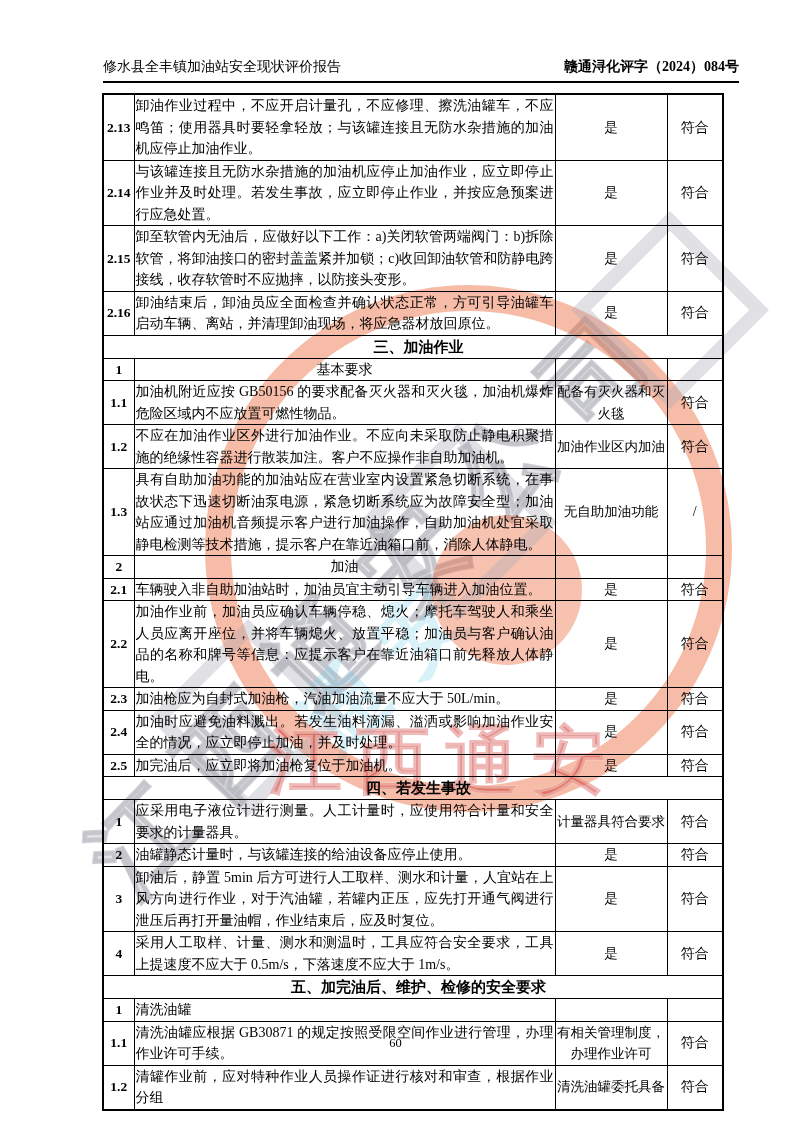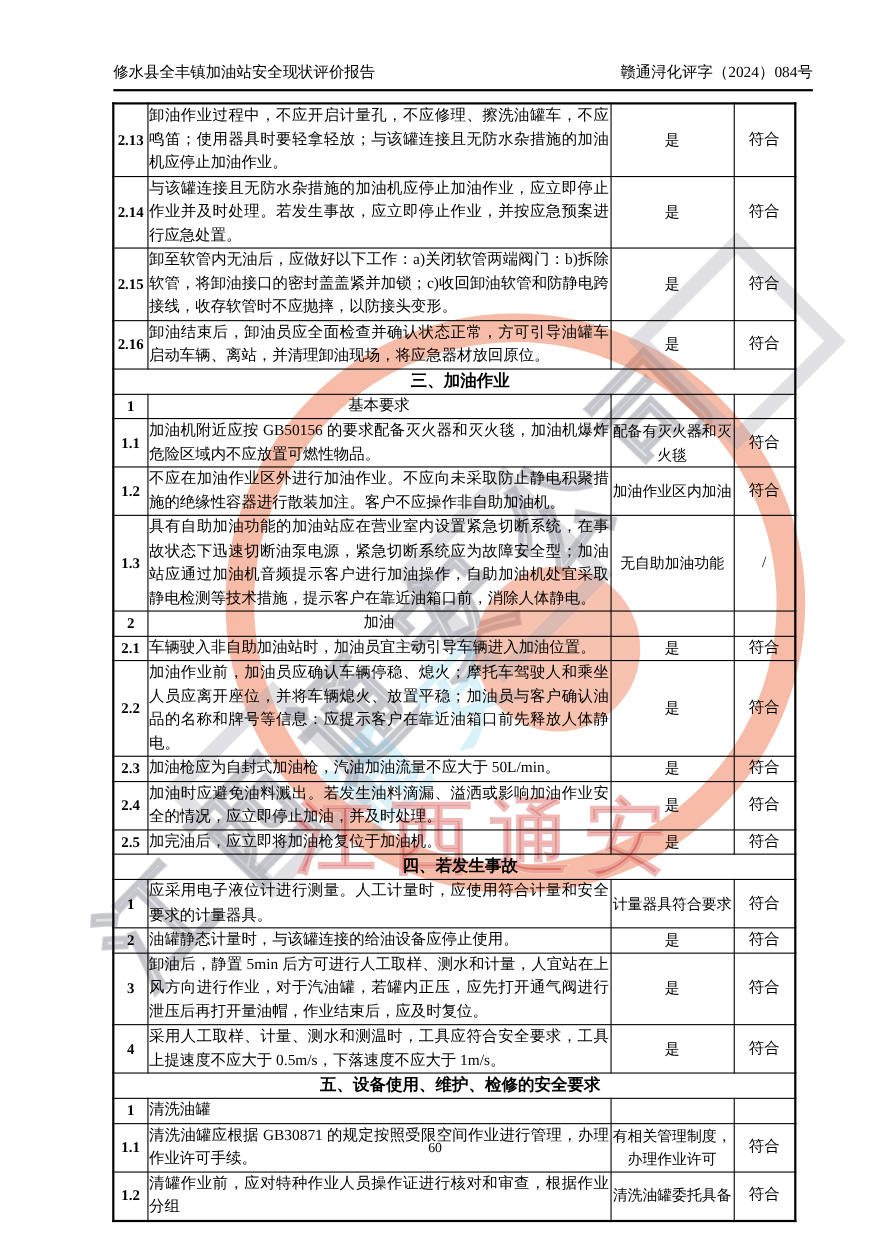--- a/index.html
+++ b/index.html
@@ -39,21 +39,21 @@
     position:absolute;left:268px;top:712px;font-size:74px;font-weight:bold;
     letter-spacing:14px;white-space:nowrap;color:rgba(203,42,35,0.5);
     -webkit-text-stroke:1px rgba(255,255,255,0.35);
   }
   
   .page-header{
     position:absolute;left:103px;top:58px;width:636px;z-index:1;
     display:flex;justify-content:space-between;align-items:flex-end;
     border-bottom:2px solid #000;padding-bottom:5px;font-size:14px;line-height:18px;
   }
-  .hdr-right{font-weight:normal;}
+  .hdr-right{font-weight:bold;}
   
   .doc-table{
     position:absolute;left:102px;top:93px;z-index:1;
     border-collapse:collapse;table-layout:fixed;width:620px;
     background:transparent;
   }
   .doc-table td{
     border:1px solid #000;font-size:14px;line-height:21.5px;
     padding:0 1px;vertical-align:middle;background:transparent;
   }
@@ -205,21 +205,21 @@
         <td class="status">是</td>
         <td class="result">符合</td>
       </tr>
       <tr>
         <td class="num">4</td>
         <td class="desc">采用人工取样、计量、测水和测温时，工具应符合安全要求，工具上提速度不应大于 0.5m/s，下落速度不应大于 1m/s。</td>
         <td class="status">是</td>
         <td class="result">符合</td>
       </tr>
       <tr>
-        <td class="section" colspan="4">五、设备使用、维护、检修的安全要求</td>
+        <td class="section" colspan="4">五、加完油后、维护、检修的安全要求</td>
       </tr>
       <tr>
         <td class="num">1</td>
         <td class="desc group" style="text-align: left;">清洗油罐</td>
         <td class="status"></td>
         <td class="result"></td>
       </tr>
       <tr>
         <td class="num">1.1</td>
         <td class="desc">清洗油罐应根据 GB30871 的规定按照受限空间作业进行管理，办理作业许可手续。</td>

